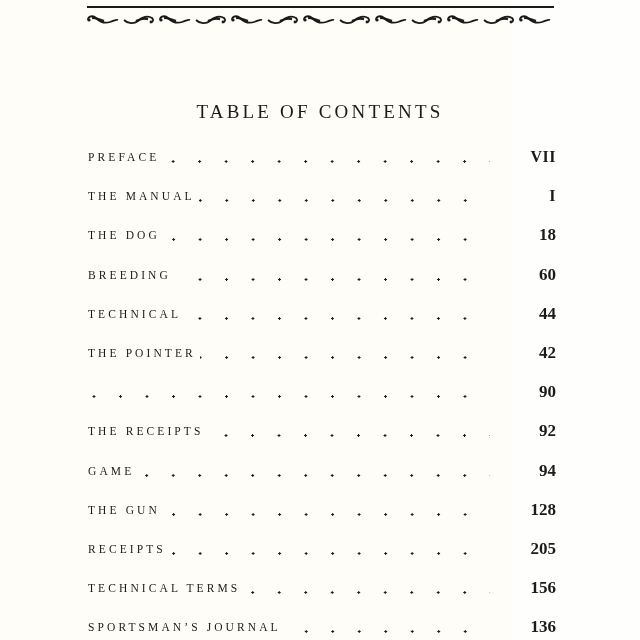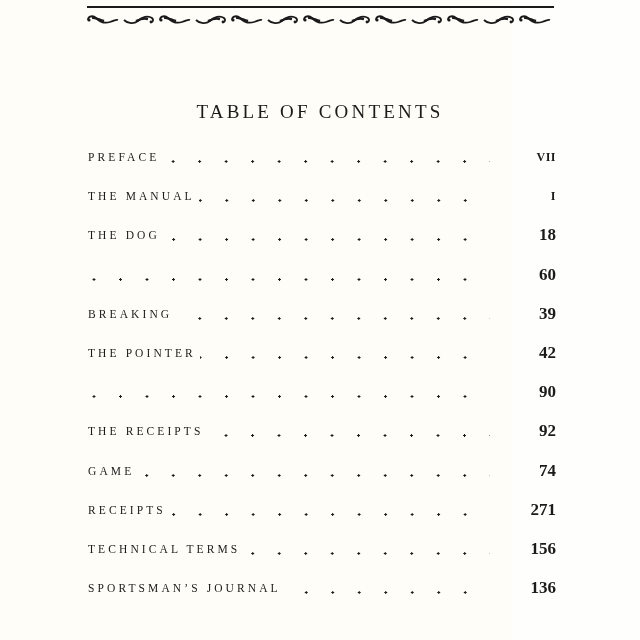--- a/index.html
+++ b/index.html
@@ -89,21 +89,21 @@
     .toc-page {
       font-size: 17px;
       line-height: 22px;
       min-width: 40px;
       text-align: right;
       color: #1c1b19;
       font-variant-numeric: oldstyle-nums;
       font-weight: bold;
     }
     .toc-page.roman {
-      font-size: 12px;
+      font-size: 16px;
       letter-spacing: 0.5px;
       font-weight: bold;
     }
   </style>
 </head>
 <body>
 
 <div class="page">
   <div class="top-rule"></div>
 
@@ -147,51 +147,57 @@
       <span class="toc-label">THE MANUAL</span>
       <span class="toc-leader"></span>
       <span class="toc-page roman">I</span>
     </li>
     <li class="toc-row">
       <span class="toc-label">THE DOG</span>
       <span class="toc-leader"></span>
       <span class="toc-page">18</span>
     </li>
     <li class="toc-row">
+      <span class="toc-label">BREEDING</span>
       <span class="toc-leader"></span>
       <span class="toc-page">60</span>
     </li>
     <li class="toc-row">
-      <span class="toc-label">BREAKING</span>
-      <span class="toc-leader"></span>
-      <span class="toc-page">39</span>
+      <span class="toc-label">TECHNICAL</span>
+      <span class="toc-leader"></span>
+      <span class="toc-page">44</span>
     </li>
     <li class="toc-row">
       <span class="toc-label">THE POINTER</span>
       <span class="toc-leader"></span>
       <span class="toc-page">42</span>
     </li>
     <li class="toc-row">
       <span class="toc-leader"></span>
       <span class="toc-page">90</span>
     </li>
     <li class="toc-row">
       <span class="toc-label">THE RECEIPTS</span>
       <span class="toc-leader"></span>
       <span class="toc-page">92</span>
     </li>
     <li class="toc-row">
       <span class="toc-label">GAME</span>
       <span class="toc-leader"></span>
-      <span class="toc-page">74</span>
+      <span class="toc-page">94</span>
+    </li>
+    <li class="toc-row">
+      <span class="toc-label">THE GUN</span>
+      <span class="toc-leader"></span>
+      <span class="toc-page">128</span>
     </li>
     <li class="toc-row">
       <span class="toc-label">RECEIPTS</span>
       <span class="toc-leader"></span>
-      <span class="toc-page">271</span>
+      <span class="toc-page">205</span>
     </li>
     <li class="toc-row">
       <span class="toc-label">TECHNICAL TERMS</span>
       <span class="toc-leader"></span>
       <span class="toc-page">156</span>
     </li>
     <li class="toc-row">
       <span class="toc-label">SPORTSMAN’S JOURNAL</span>
       <span class="toc-leader"></span>
       <span class="toc-page">136</span>

